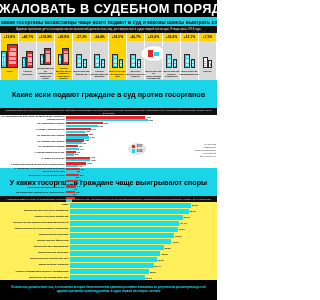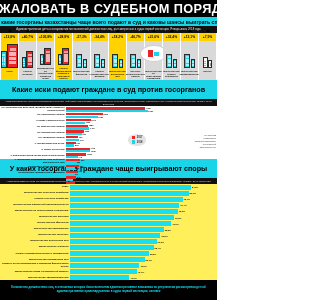--- a/index.html
+++ b/index.html
@@ -37,21 +37,21 @@
   .box.cyan{background:#19d7ea;}
   .box.white{background:#f4f4f4;}
   .box::after{content:"";position:absolute;left:14%;top:12%;width:72%;height:16%;background:rgba(255,255,255,.55);}
   .box .win{position:absolute;left:12%;top:34%;width:76%;height:54%;display:grid;grid-template-columns:1fr 1fr;grid-template-rows:1fr 1fr 1fr;gap:.4px;}
   .box .win i{background:rgba(255,255,255,.65);display:block;}
   .box.white .win i{background:rgba(120,120,120,.5);}
 
   .bubble{position:absolute;top:4px;left:50%;transform:translateX(-50%);width:26px;height:15px;background:#fff;border-radius:50%;display:flex;align-items:center;justify-content:center;gap:1px;border:.4px solid #cfcfcf;}
 
   
-  .sec-h{background:#1ad4e8;color:#000;height:19px;display:flex;align-items:center;justify-content:center;}
+  .sec-h{background:#1ad4e8;color:#000;height:28px;display:flex;align-items:center;justify-content:center;}
   .sec-h .h{font-size:7.2px;font-weight:bold;white-space:nowrap;}
   .sec-n{background:#111;color:#ddd;min-height:6px;display:flex;align-items:center;justify-content:center;text-align:center;padding:.5px 2px;box-sizing:border-box;}
   .sec-n .n{font-size:2.5px;line-height:1.25;}
 
   
   .c1{background:#fff;padding:1px 0 0;}
   .row1{display:flex;align-items:center;height:5.4px;margin-bottom:.35px;}
   .row1 .nm{width:66px;flex:0 0 66px;text-align:right;padding-right:1.5px;font-size:2.45px;font-weight:bold;line-height:1;box-sizing:border-box;color:#111;}
   .row1 .bars{flex:1;position:relative;height:100%;}
   .bar{position:absolute;left:0;height:2.3px;}

